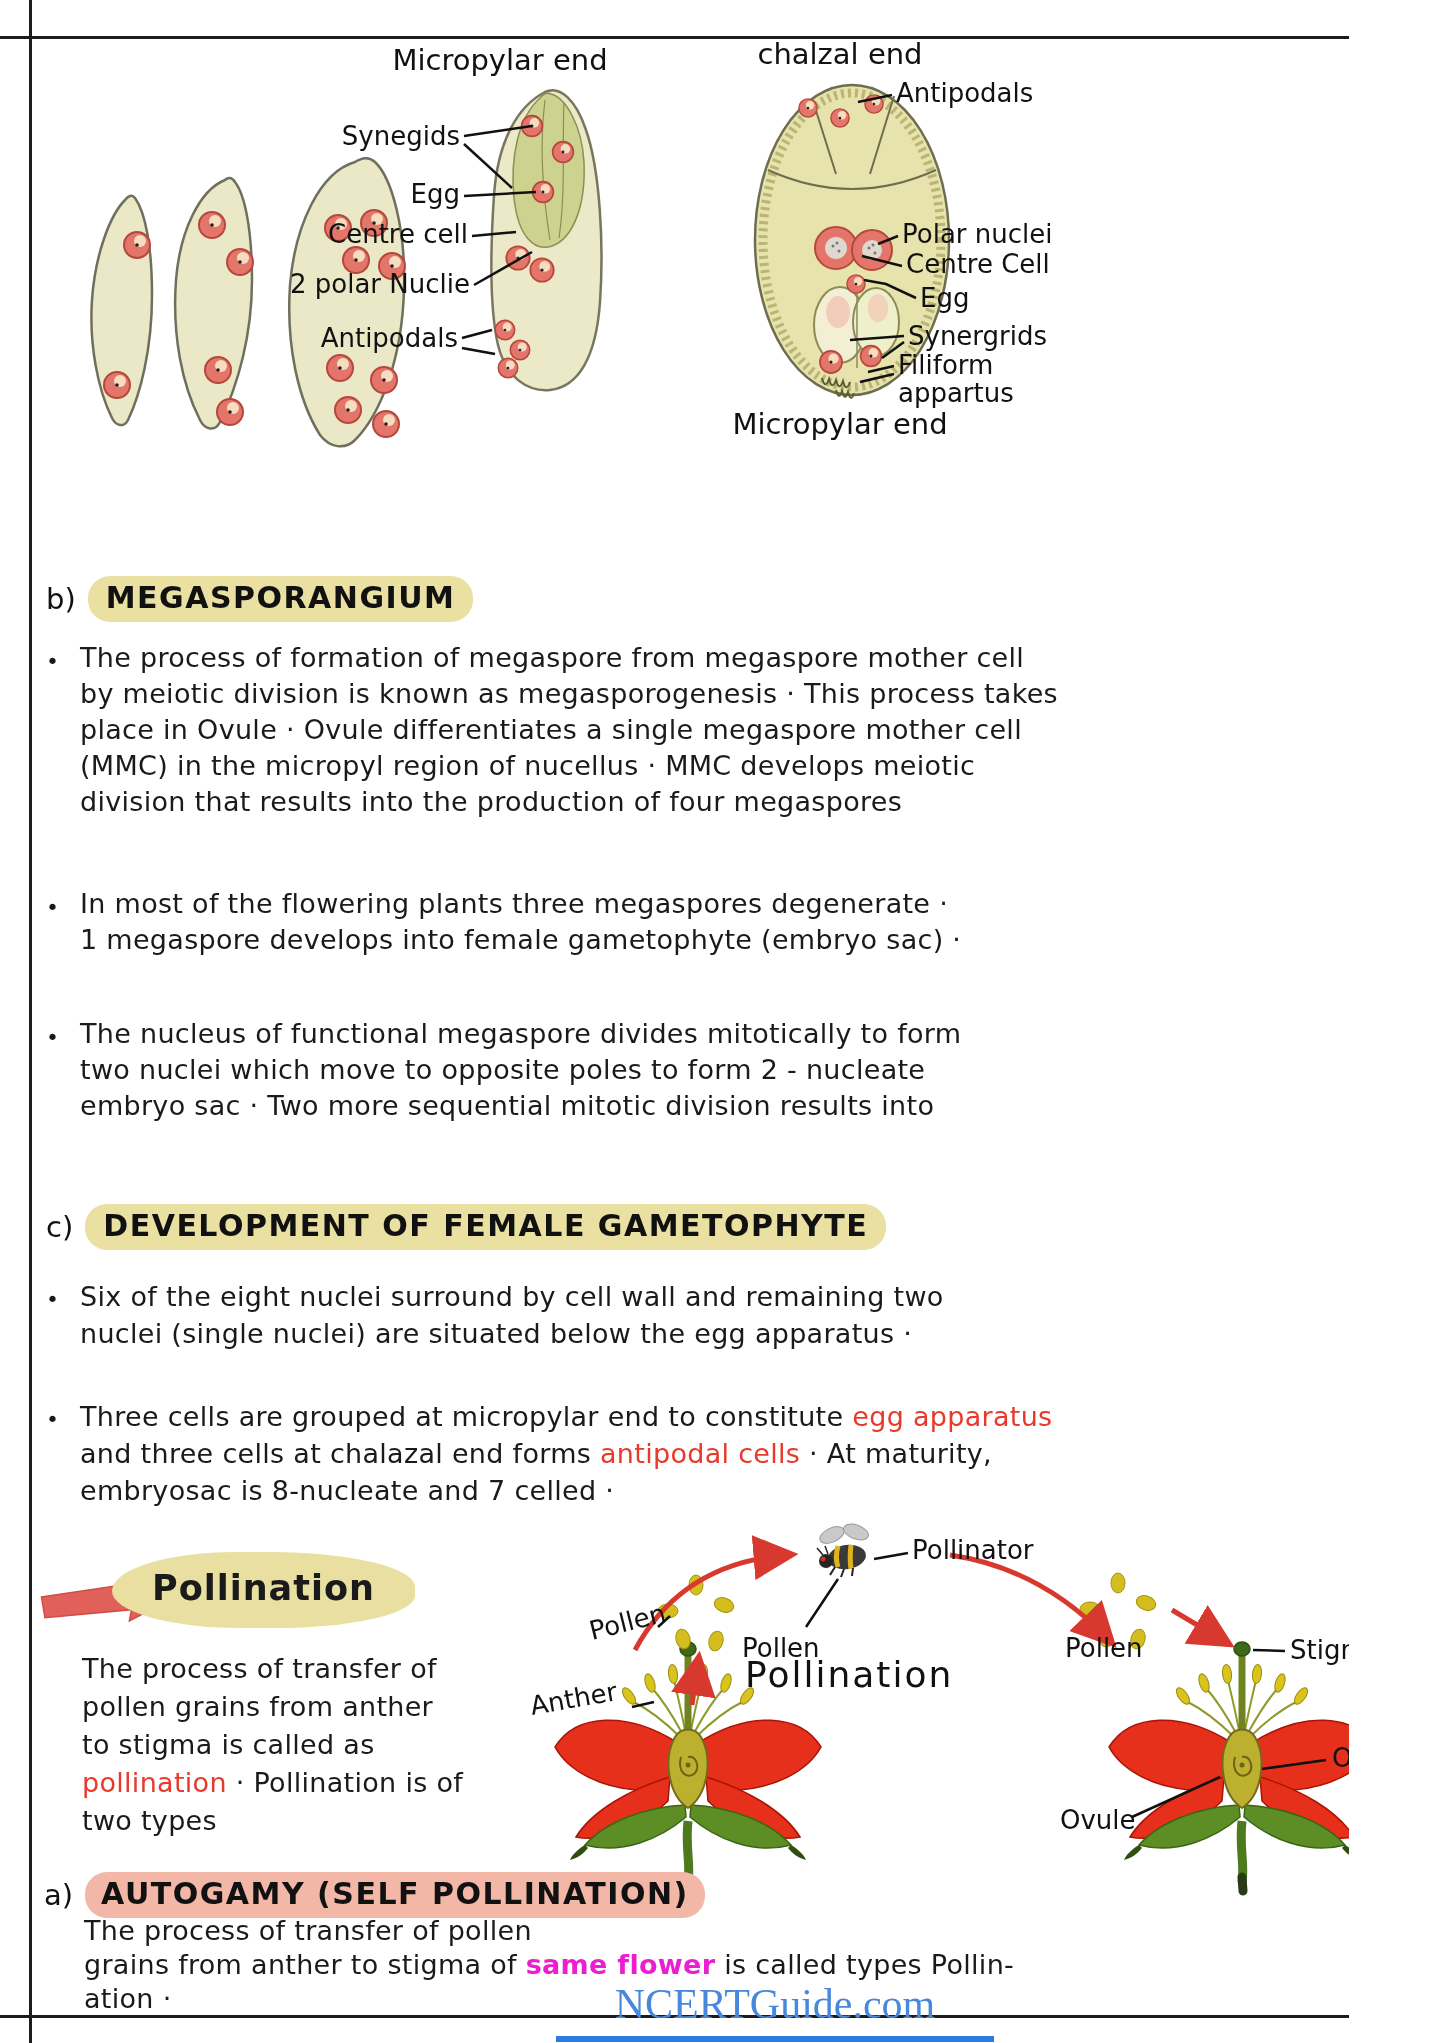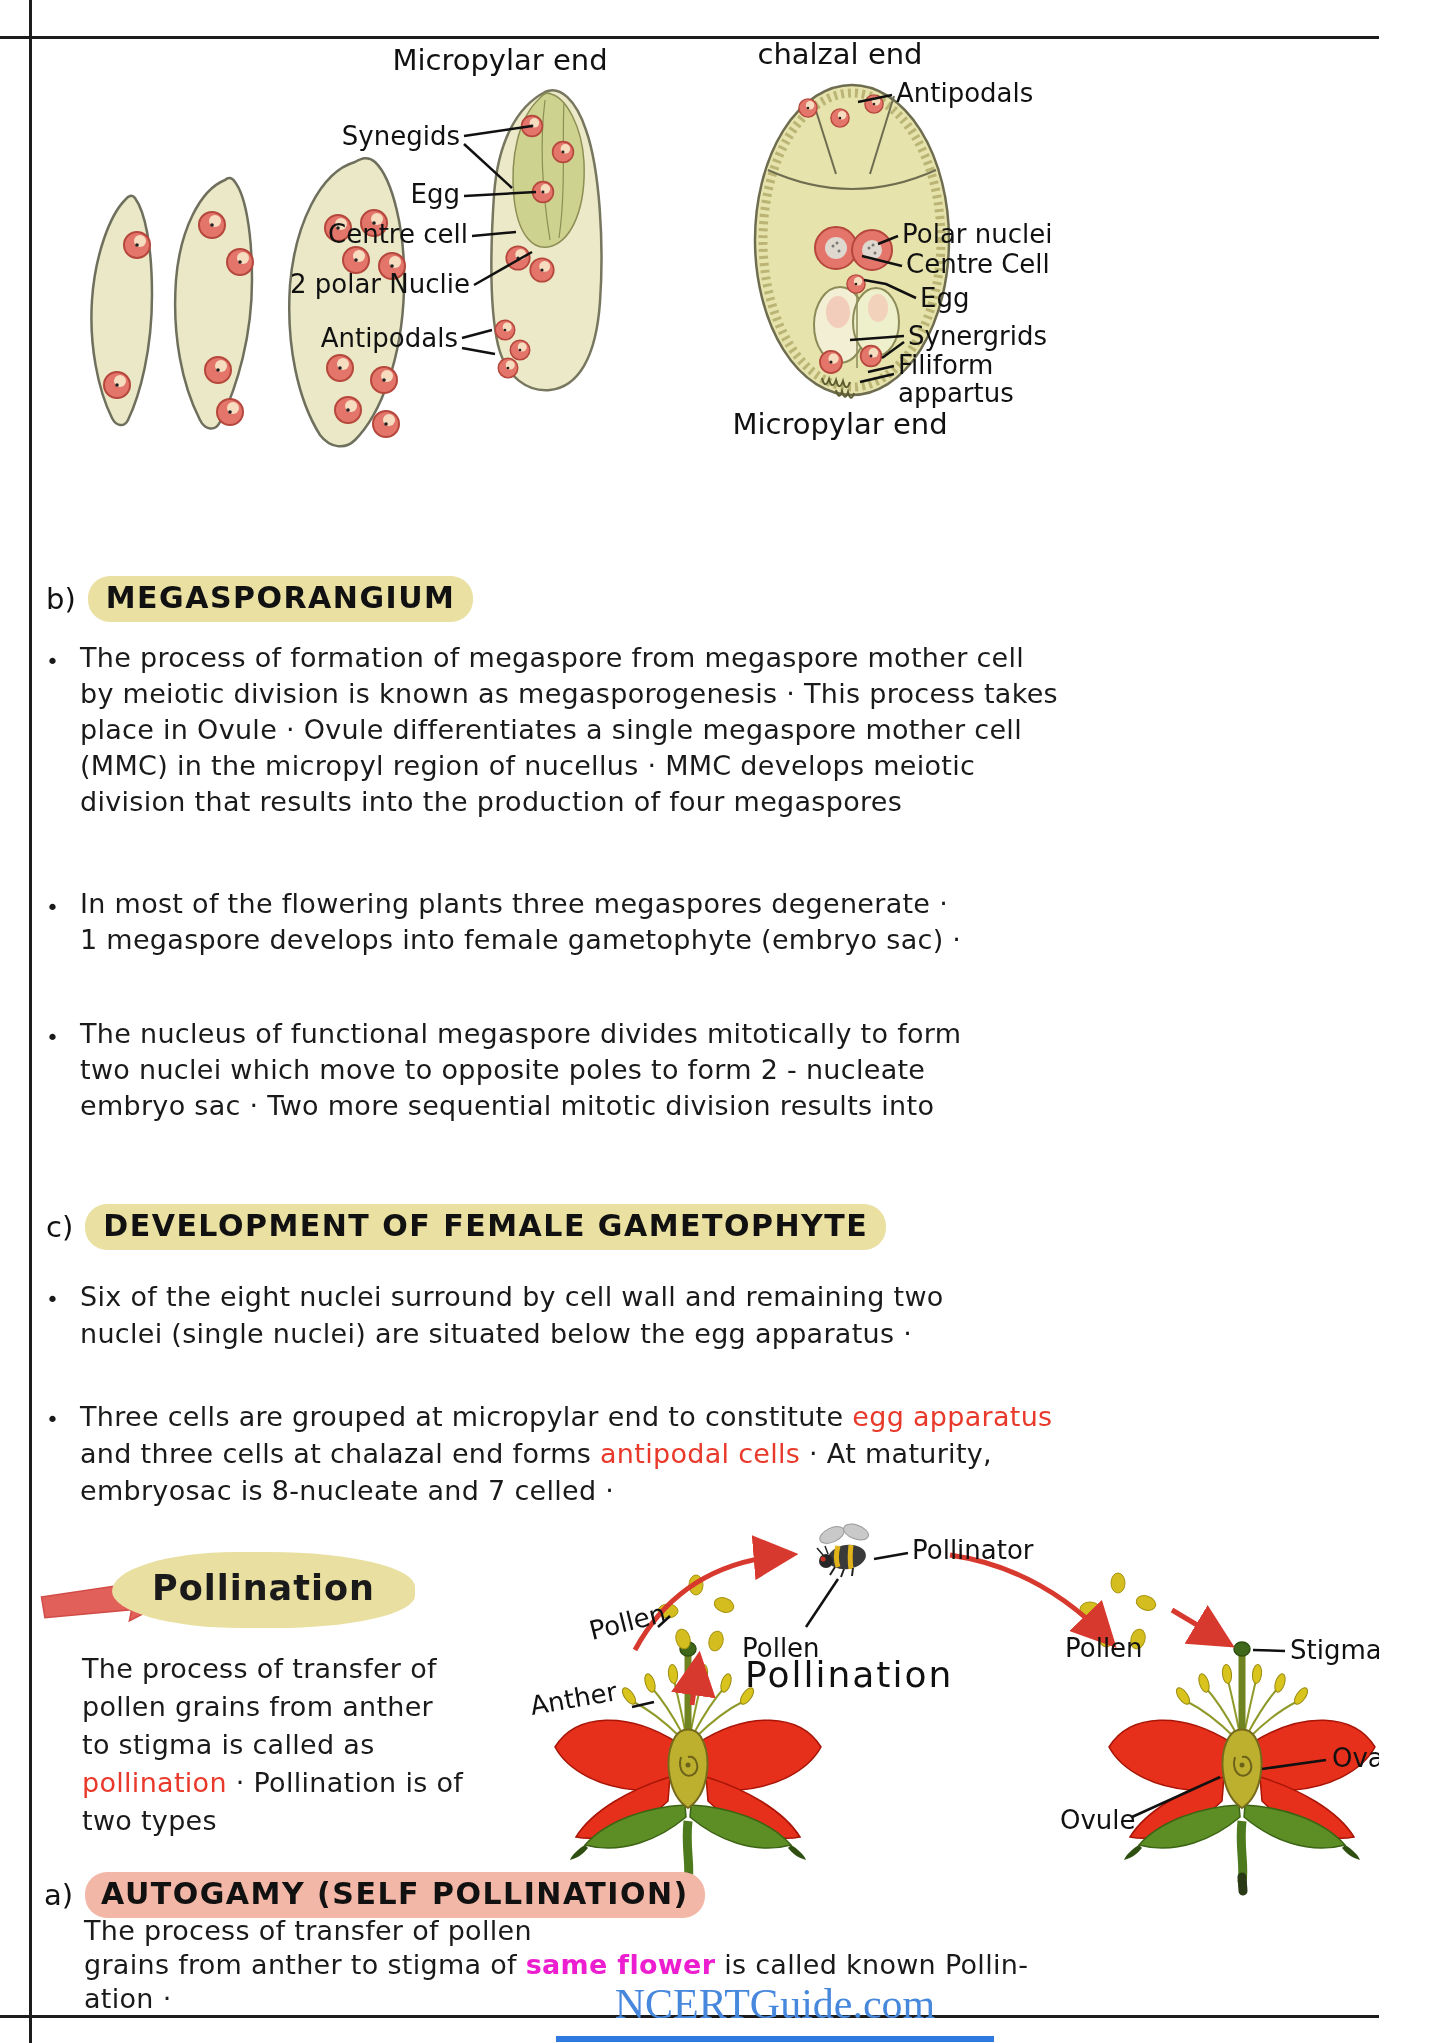--- a/index.html
+++ b/index.html
@@ -1,17 +1,17 @@
 <!DOCTYPE html>
 <html><head>
 <meta charset="utf-8">
 <style>
   html,body{margin:0;padding:0;background:#ffffff;}
   #page{position:relative;width:1349px;height:2043px;background:#ffffff;
-        font-family:"DejaVu Sans",sans-serif;color:#1a1a1a;overflow:hidden;padding-left:30px;}
+        font-family:"DejaVu Sans",sans-serif;color:#1a1a1a;overflow:hidden;}
   .rule{position:absolute;background:#1c1c1c;}
   .para{position:absolute;display:flex;align-items:flex-start;font-size:27px;line-height:36px;letter-spacing:.3px;}
   .para .b{flex:0 0 34px;font-size:22px;padding-top:4px;}
   .para .lines>div{white-space:nowrap;}
   .lh37 .lines>div{line-height:37px;}
   .lh38 .lines>div{line-height:38px;}
   .lh34 .lines>div{line-height:34px;}
   .heading{position:absolute;font-size:30px;font-weight:bold;letter-spacing:1.5px;display:flex;align-items:center;gap:12px;color:#111;}
   .heading .idx{font-weight:normal;font-size:29px;letter-spacing:0;}
   .hl-y{background:#e9e0a2;border-radius:22px;padding:4px 18px 7px;}
@@ -453,21 +453,21 @@
 
   <div class="heading" style="left:44px;top:1872px;">
     <span class="idx">a)</span>
     <span class="hl-p">AUTOGAMY (SELF POLLINATION)</span>
   </div>
 
   <div class="para lh34" style="left:84px;top:1914px;">
     <div class="lines">
       <div>The process of transfer of pollen</div>
       <div>
-        <span>grains from anther to stigma of </span><span class="mag">same flower</span><span> is called known Pollin-</span>
+        <span>grains from anther to stigma of </span><span class="mag">same flower</span><span> is called types Pollin-</span>
       </div>
       <div>ation ·</div>
     </div>
   </div>
 
   <div class="watermark">NCERTGuide.com</div>
   <div class="wm-bar"></div>
 
 </div>
 

